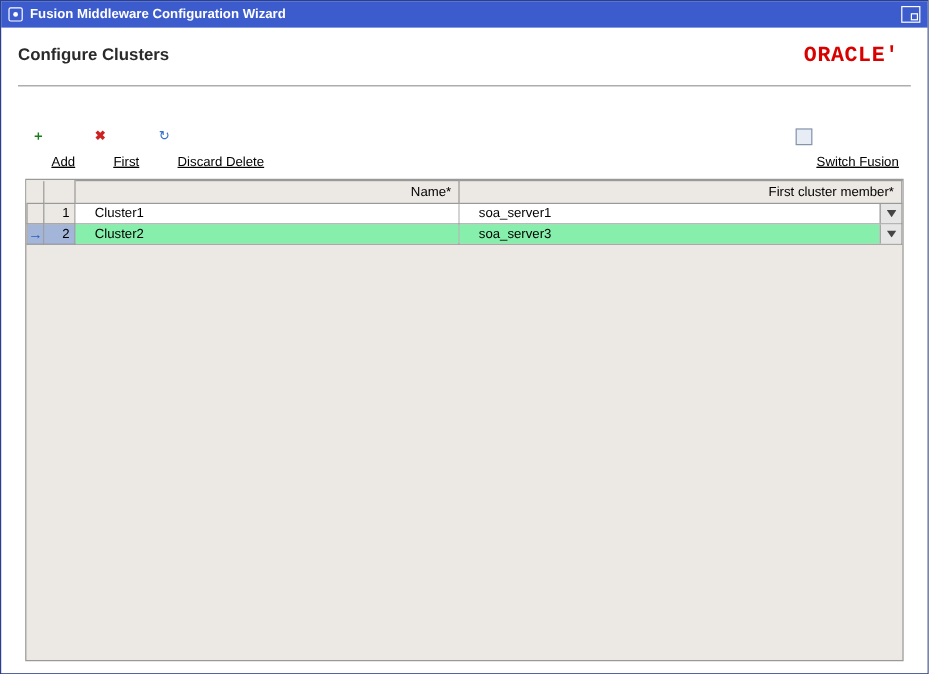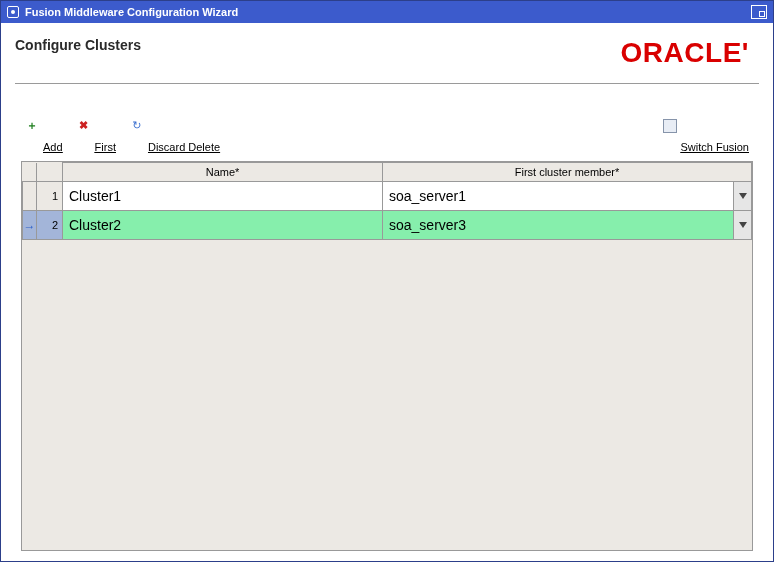--- a/index.html
+++ b/index.html
@@ -6,42 +6,42 @@
 body { font-family: Tahoma, Arial, sans-serif; font-size: 11px; background: #fff; width: 774px; height: 562px; overflow: hidden; }
 .window { width: 774px; height: 562px; border: 1px solid #2c3f8a; display: flex; flex-direction: column; }
 .titlebar { background: #3c5bcc; color: #fff; height: 22px; display: flex; align-items: center; padding: 0 6px; font-weight: bold; font-size: 11px; }
 .titlebar .sysicon { width: 12px; height: 12px; border: 1px solid #fff; border-radius: 2px; margin-right: 6px; display: inline-flex; align-items: center; justify-content: center; }
 .titlebar .sysicon::after { content:""; width:4px; height:4px; background:#fff; border-radius:50%; }
 .titlebar .spacer { flex: 1; }
 .titlebar .winbtn { width: 16px; height: 14px; border: 1px solid #fff; margin-left: 4px; display:flex; align-items:flex-end; justify-content:flex-end; }
 .titlebar .winbtn .sq { width:6px; height:6px; border:1px solid #fff; margin:1px; }
 .header { padding: 14px 24px 6px 14px; display:flex; align-items:flex-start; justify-content: space-between; }
 .header h1 { font-size: 14px; font-weight: bold; color: #2a2a2a; }
-.logo { font-family: Liberation Sans, sans-serif; font-size: 28px; font-weight: bold; color: #d90000; letter-spacing: 0.5px; }
+.logo { font-family: Liberation Mono, monospace; font-size: 18px; font-weight: bold; color: #d90000; letter-spacing: 0.5px; }
 .logo .dot { color: #d90000; }
 .divider { height: 1px; background: #9a9a9a; margin: 8px 14px 0 14px; }
 .content { flex: 1; padding: 12px 14px 4px 14px; display: flex; flex-direction: column; }
 .toolbar { display: flex; align-items: center; padding: 2px 10px 8px 10px; }
 .tbtn { display: inline-flex; align-items: center; margin-right: 14px; cursor: pointer; color: #000; }
 .tbtn span.label { text-decoration: underline; text-decoration-style: solid; margin-top: 43px; }
 .tbtn .u { text-decoration: underline; }
 .ic { width: 14px; height: 14px; margin-right: 4px; display:inline-flex; align-items:center; justify-content:center; }
 .ic-add { color: #1a7c1a; font-weight:bold; }
 .ic-del { color: #cc2222; font-weight:bold; }
 .ic-disc { color: #3a6fcf; }
 .toolbar .spacer { flex:1; }
 .ic-switch { width:14px; height:14px; border:1px solid #8694aa; background:#e8edf5; margin-right:4px; }
 .gridwrap { flex: 1; margin: 0 6px 6px 6px; background: #ece9e4; border: 1px solid #999; position: relative; }
 .grid { width: 100%; border-collapse: collapse; background: #ece9e4; }
-.grid th { text-align: center; font-weight: normal; background: #ece9e4; padding: 3px 6px; border: 1px solid #999; color:#000; }
+.grid th { text-align: right; font-weight: normal; background: #ece9e4; padding: 3px 6px; border: 1px solid #999; color:#000; }
 .grid td { padding: 0; border: 1px solid #999; vertical-align: middle; }
 .rownum { width: 26px; text-align: right; padding-right: 4px !important; background: #ece9e4; font-size:11px; }
 .rowptr { width: 14px; background: #ece9e4; text-align:center; }
 .arrow { color: #2b5fc7; font-size: 12px; }
-.cell-input { width: 100%; border: none; padding: 3px 6px; font-family: inherit; font-size: 14px; background: #fff; outline: none; height: 28px; }
+.cell-input { width: 100%; border: none; padding: 3px 16px; font-family: inherit; font-size: 11px; background: #fff; outline: none; height: 16px; }
 .row-selected .cell-input { background: #86efac; }
 .row-selected .rownum, .row-selected .rowptr { background: #a3b5d9; }
 .dd { display:flex; align-items: stretch; }
 .dd .cell-input { flex:1; }
 .dd .ddbtn { width: 18px; background: #e6e6e6; border-left: 1px solid #999; display:flex; align-items:center; justify-content:center; cursor:pointer; }
 .ddbtn svg { width:8px; height:6px; }
 .footer { border-top: 1px solid #9a9a9a; margin: 0 14px; padding: 10px 0 14px 0; display:flex; align-items:center; }
 .btn { min-width: 64px; height: 22px; background: #eceae5; border: 1px solid #7a7a7a; margin-right: 10px; font-family: inherit; font-size: 11px; cursor: pointer; }
 .footer .spacer { flex:1; }
 .col-name { width: 320px; }

